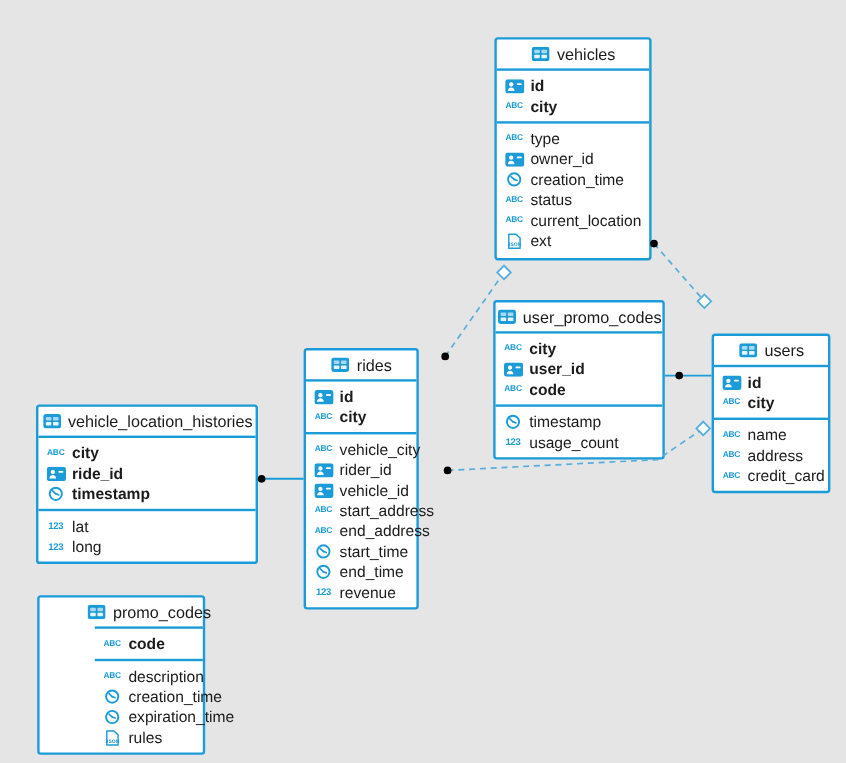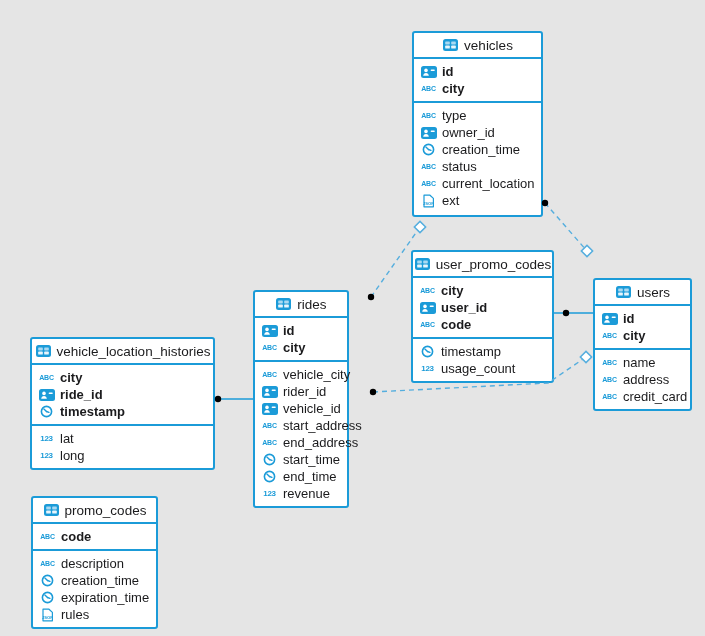--- a/index.html
+++ b/index.html
@@ -397,21 +397,21 @@
         </div>
         <div class="row">
           <span class="f-icon">
             <span class="num">123</span>
           </span>
           <span class="f-name">long</span>
         </div>
       </div>
   </div>
 
-  <div class="table-card" style="left:31px;top:496px;width:127px;min-height:126px;">
+  <div class="table-card" style="left:31px;top:496px;width:140px;min-height:126px;padding-left:46px;">
     <div class="tbl-header">
       <span class="f-icon">
           <svg width="15" height="12" viewBox="0 0 15 12">
             <rect x="0" y="0" width="15" height="12" rx="2.5" fill="#1b9bd8"></rect>
             <rect x="2.2" y="2.4" width="4.6" height="3" rx="0.6" fill="#a9d9f2"></rect>
             <rect x="8.2" y="2.4" width="4.6" height="3" rx="0.6" fill="#a9d9f2"></rect>
             <rect x="2.2" y="6.6" width="4.6" height="3" rx="0.6" fill="#e8f5fc"></rect>
             <rect x="8.2" y="6.6" width="4.6" height="3" rx="0.6" fill="#e8f5fc"></rect>
           </svg>
         </span>

